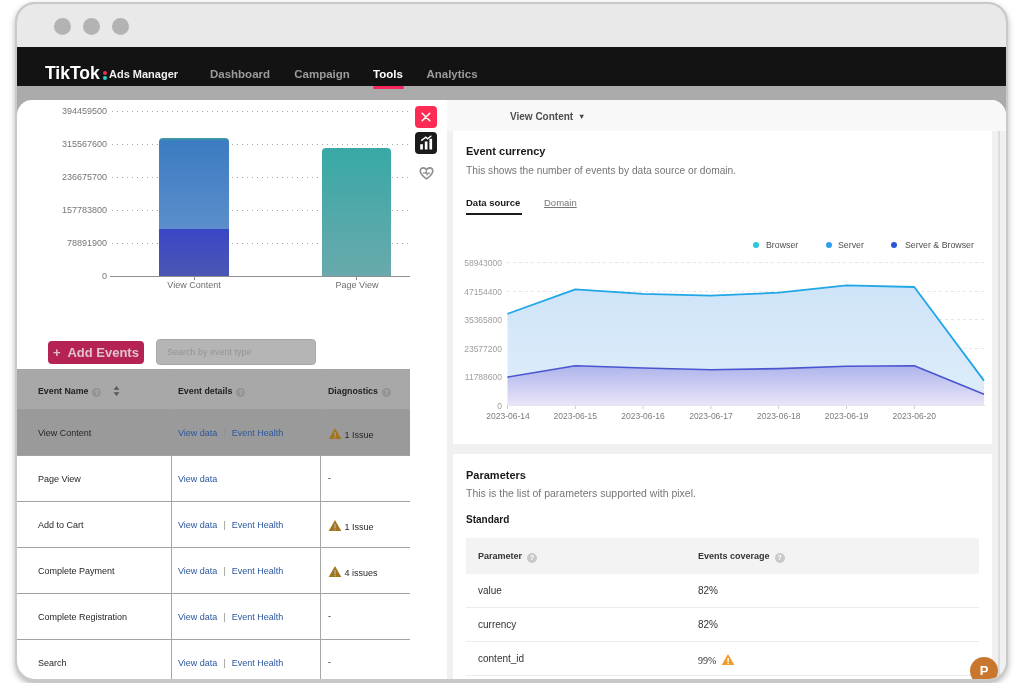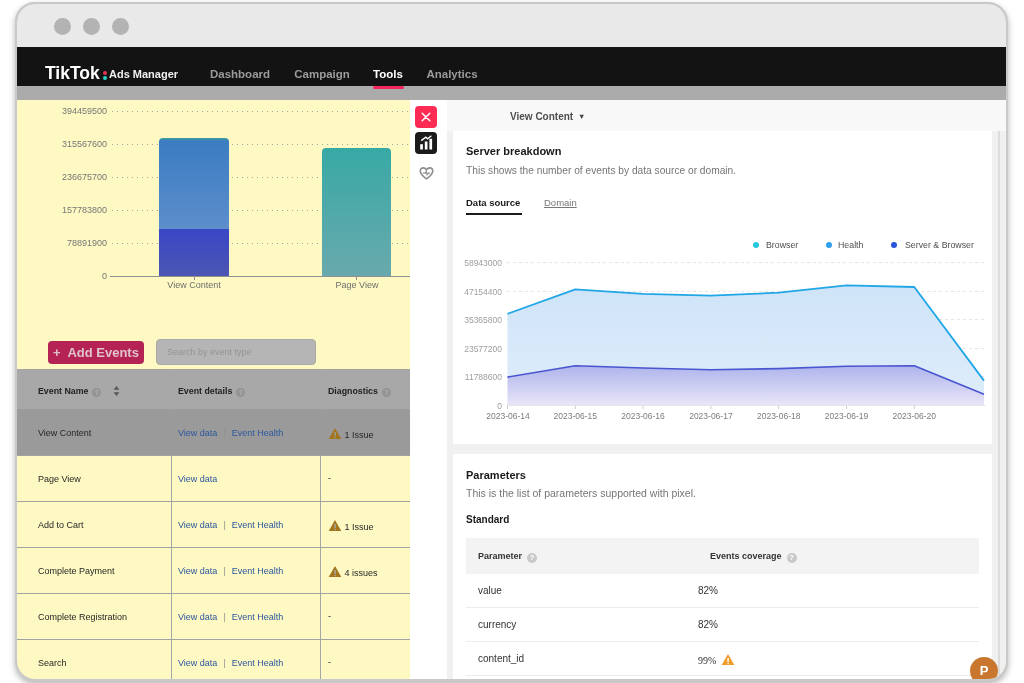--- a/index.html
+++ b/index.html
@@ -8,21 +8,21 @@
 .window { position:absolute; left:15px; top:2px; width:993px; height:679px; background:#ababab; border:2px solid #c9c9c9; border-radius:20px; overflow:hidden; box-shadow:0 3px 6px rgba(0,0,0,0.3); }
 .chrome { position:absolute; left:0; top:0; width:100%; height:43px; background:#e9e9e9; }
 .dot { position:absolute; top:14px; width:17px; height:17px; border-radius:50%; background:#b3b3b3; }
 .nav { position:absolute; left:0; top:43px; width:100%; height:39px; background:#131313; }
 .logo { position:absolute; left:28px; top:16px; color:#fff; font-size:17.5px; font-weight:bold; letter-spacing:0px; }
 .colon { position:absolute; width:4px; height:4px; border-radius:50%; }
 .adsmgr { position:absolute; left:92px; top:21px; color:#f1f1f1; font-size:11px; font-weight:bold; }
 .navitem { position:absolute; top:21px; font-size:11.5px; color:#9b9b9b; font-weight:bold; transform:translateX(-50%); }
 .navitem.active { color:#fff; }
 .tools-underline { position:absolute; width:31px; height:3px; border-radius:2px; background:#f5265d; }
-.main { position:absolute; left:0; top:96px; width:989px; height:579px; background:#fef9c3; overflow:hidden; }
+.main { position:absolute; left:0; top:96px; width:989px; height:579px; background:#ffffff; overflow:hidden;border-radius:15px; }
 
 
 .ylab { position:absolute; font-size:9px; color:#757575; text-align:right; width:70px; line-height:12px; }
 .axisline { position:absolute; height:1px; background:#909090; }
 .bar { position:absolute; border-radius:4px 4px 0 0; }
 .xlab { position:absolute; font-size:9px; color:#6e6e6e; text-align:center; width:100px; }
 .tick { position:absolute; width:1px; height:4px; background:#8f8f8f; }
 .addbtn { position:absolute; left:31px; top:241px; width:96px; height:23px; border-radius:4px; background:#b52355; color:#e0c2cd; font-size:13px; font-weight:bold; text-align:center; line-height:23px; }
 .search { position:absolute; left:139px; top:239px; width:160px; height:26px; border-radius:4px; background:#b5b5b5; border:1px solid #a8a8a8; color:#949494; font-size:9px; line-height:24px; padding-left:10px; }
 .thead { position:absolute; left:0; top:269px; width:393px; height:41px; background:#a8a8a8; border-bottom:1px solid #9c9c9c; border-top:1px solid #a4a4a4; }
@@ -179,29 +179,29 @@
             <rect x="9.8" y="9.5" width="2.7" height="8" fill="#fff"></rect>
             <rect x="14.4" y="6.8" width="2.7" height="10.7" fill="#fff"></rect>
             <path d="M6.2 8.6 L10.8 5.2 L12.6 6.8 L16.4 3.8" stroke="#fff" stroke-width="1.4" fill="none"></path>
           </svg></div>
       <svg class="heart" width="15" height="15" viewBox="0 0 24 24">
           <path d="M12 20.5 C5 15.5 2 11.5 2 7.8 C2 5 4.2 3 6.9 3 C9 3 10.9 4.3 12 6 C13.1 4.3 15 3 17.1 3 C19.8 3 22 5 22 7.8 C22 11.5 19 15.5 12 20.5 Z" fill="none" stroke="#8e8e8e" stroke-width="2.6"></path>
           <path d="M6.5 11.3 L9.8 11.3 L11.4 8.7 L12.9 13.7 L14.7 11.3 L17.5 11.3" fill="none" stroke="#8e8e8e" stroke-width="2"></path>
         </svg>
 
       <div class="card card1">
-        <div class="h3" style="top:14px;">Server breakdown</div>
+        <div class="h3" style="top:14px;">Event currency</div>
         <div class="desc" style="top:34px; font-size:10.2px;">This shows the number of events by data source or domain.</div>
         <div class="tab on" style="left:13px; top:66px;">Data source</div>
         <div class="tab off" style="left:91px; top:66px;">Domain</div>
         <div class="tabline" style="top:82px;"></div>
         <div class="legdot" style="left:300px; top:111px; background:#25c9dc;"></div>
         <div class="legtxt" style="left:313px; top:109px;">Browser</div>
         <div class="legdot" style="left:373px; top:111px; background:#2f9ff0;"></div>
-        <div class="legtxt" style="left:385px; top:109px;">Health</div>
+        <div class="legtxt" style="left:385px; top:109px;">Server</div>
         <div class="legdot" style="left:438px; top:111px; background:#2b52d8;"></div>
         <div class="legtxt" style="left:452px; top:109px;">Server &amp; Browser</div>
         <svg class="abs" style="left:0; top:120px;" width="539" height="177">
           <defs>
             <linearGradient id="lavg" x1="0" y1="0" x2="0" y2="1">
               <stop offset="0" stop-color="#aeb4ec"></stop>
               <stop offset="1" stop-color="#e9e6f8"></stop>
             </linearGradient>
             <linearGradient id="blug" x1="0" y1="0" x2="0" y2="1">
               <stop offset="0" stop-color="#cfe4f8"></stop>
@@ -248,21 +248,21 @@
           </g>
         </svg>
       </div>
 
       <div class="card card2">
         <div class="h3" style="top:15px;">Parameters</div>
         <div class="desc" style="top:33px;">This is the list of parameters supported with pixel.</div>
         <div class="h3" style="top:60px; font-size:10px;">Standard</div>
         <div class="ptable-head">
           <div class="pth" style="left:12px;">Parameter<span class="qmark2">?</span></div>
-          <div class="pth" style="left:244px;">Events coverage<span class="qmark2">?</span></div>
+          <div class="pth" style="left:232px;">Events coverage<span class="qmark2">?</span></div>
         </div>
         <div class="prow" style="top:120px;">
           <div class="pcell" style="left:12px;">value</div>
           <div class="pcell" style="left:232px;">82%</div>
         </div>
         <div class="prow" style="top:154px;">
           <div class="pcell" style="left:12px;">currency</div>
           <div class="pcell" style="left:232px;">82%</div>
         </div>
         <div class="prow" style="top:188px;">

